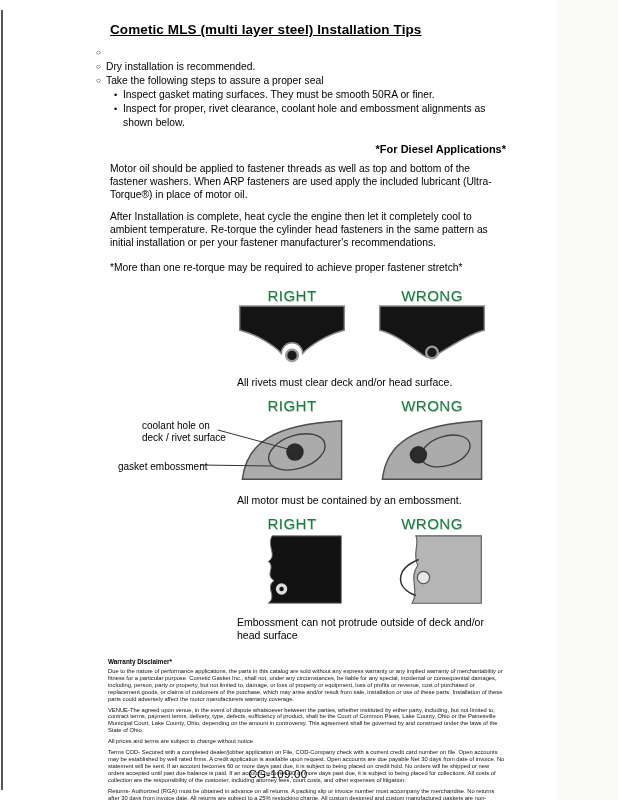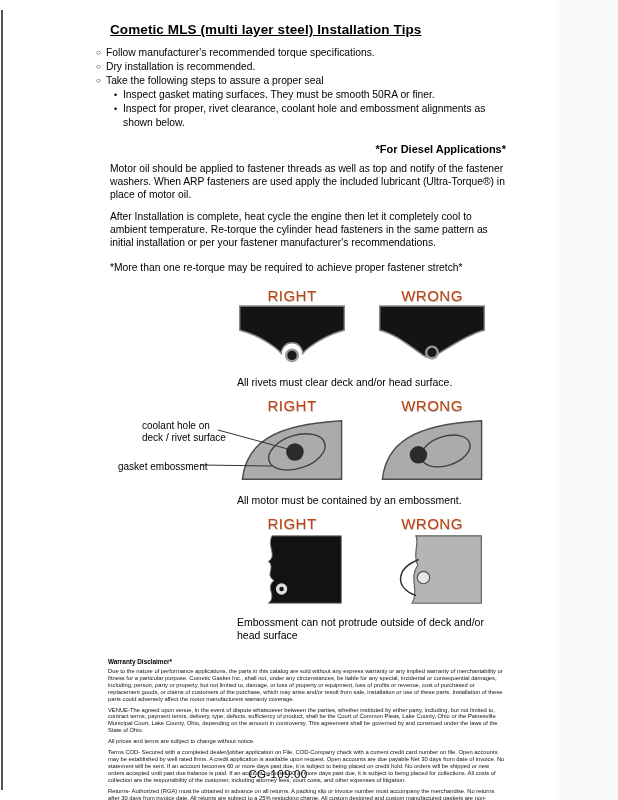--- a/index.html
+++ b/index.html
@@ -13,21 +13,21 @@
   .b-marker{width:10px;font-size:8px;line-height:14px;flex:none;}
   .b-row.sub{padding-left:18px;}
   .b-row.sub .b-marker{font-size:9px;width:9px;}
   .diesel-head{font-size:11px;font-weight:bold;margin:14px 0 7px 14px;text-align:right;}
   .para{font-size:10.3px;line-height:13px;margin:0 0 9px 14px;max-width:424px;}
   .note{font-size:10.3px;margin:13px 0 8px 14px;}
   .figures{margin-top:15px;}
   .fig-block{position:relative;}
   .diag-row{display:flex;gap:30px;padding-left:141px;}
   .diag-col{width:110px;}
-  .diag-head{font-size:15px;color:#c2410c;text-align:center;line-height:15px;margin-bottom:2px;text-shadow:.5px .5px 0 #c0c0c0;letter-spacing:.5px;}
+  .diag-head{font-size:15px;color:#15803d;text-align:center;line-height:15px;margin-bottom:2px;text-shadow:.5px .5px 0 #c0c0c0;letter-spacing:.5px;}
   .diag-caption{font-size:10.5px;line-height:13px;margin:5px 0 9px 141px;max-width:300px;}
   .diag-caption.wrap{max-width:252px;margin-bottom:8px;}
   .side-label{position:absolute;font-size:10px;line-height:11.5px;}
   .lbl-coolant{left:46px;top:22px;width:84px;}
   .lbl-emboss{left:22px;top:63px;width:100px;}
   .leaders{position:absolute;left:99px;top:28px;pointer-events:none;}
   .warranty{margin:16px 0 0 12px;max-width:414px;}
   .w-head{font-size:6.4px;font-weight:bold;margin:0 0 3px;}
   .w-para{font-size:5.8px;line-height:6.9px;margin:0 0 4px;color:#111;}
   .footer{position:absolute;left:0;right:0;bottom:20px;text-align:center;font-size:11.5px;letter-spacing:.3px;}
@@ -37,42 +37,41 @@
 
 <div class="page">
   <div class="scan-edge"></div>
   <div class="content">
 
     <h1 class="title">Cometic MLS (multi layer steel) Installation Tips</h1>
 
     <div>
       <div class="b-row">
         <span class="b-marker">○</span>
-        <span>Follow manufacturer's recommended torque specifications.</span>
       </div>
       <div class="b-row">
         <span class="b-marker">○</span>
         <span>Dry installation is recommended.</span>
       </div>
       <div class="b-row">
         <span class="b-marker">○</span>
         <span>Take the following steps to assure a proper seal</span>
       </div>
       <div class="b-row sub">
         <span class="b-marker">•</span>
         <span>Inspect gasket mating surfaces.  They must be smooth 50RA or finer.</span>
       </div>
       <div class="b-row sub">
         <span class="b-marker">•</span>
         <span>Inspect for proper, rivet clearance, coolant hole and embossment alignments as shown below.</span>
       </div>
     </div>
 
     <div class="diesel-head">*For Diesel Applications*</div>
-    <p class="para">Motor oil should be applied to fastener threads as well as top and notify of the fastener washers. When ARP fasteners are used apply the included lubricant (Ultra-Torque®) in place of motor oil.</p>
+    <p class="para">Motor oil should be applied to fastener threads as well as top and bottom of the fastener washers. When ARP fasteners are used apply the included lubricant (Ultra-Torque®) in place of motor oil.</p>
     <p class="para">After Installation is complete, heat cycle the engine then let it completely cool to ambient temperature. Re-torque the cylinder head fasteners in the same pattern as initial installation or per your fastener manufacturer's recommendations.</p>
     <div class="note">*More than one re-torque may be required to achieve proper fastener stretch*</div>
 
     <div class="figures">
 
       <div class="fig-block">
         <div class="diag-row">
           <div class="diag-col">
             <div class="diag-head">RIGHT</div>
             <svg width="110" height="62" viewBox="0 0 110 64">

